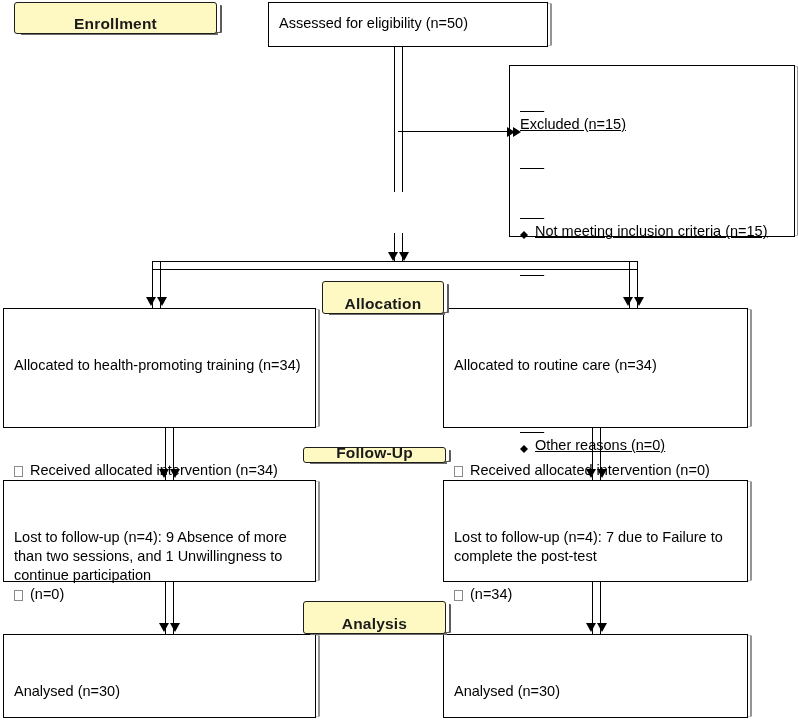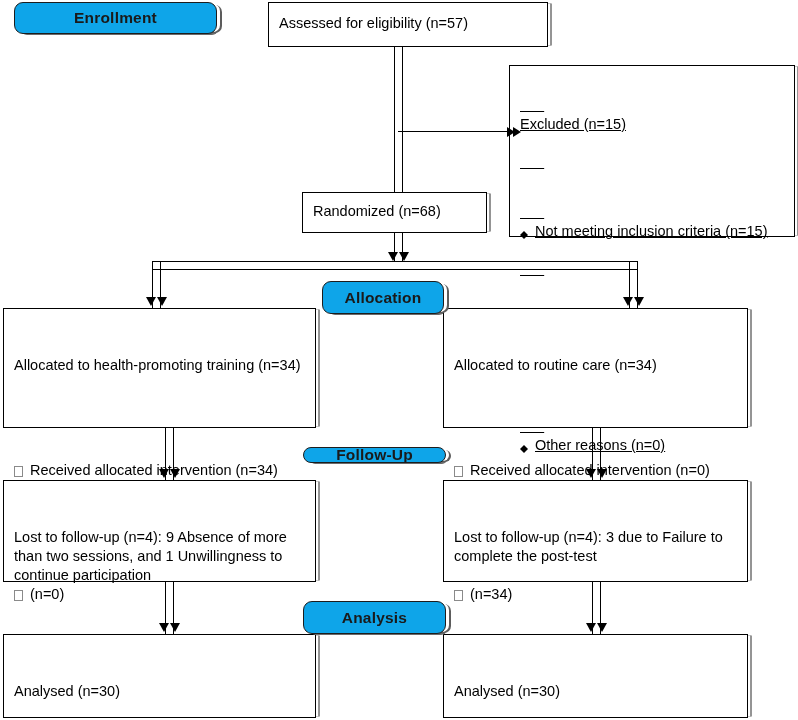--- a/index.html
+++ b/index.html
@@ -80,27 +80,27 @@
     left: -4px; top: 4px;
     width: 0; height: 0;
     border: 4px solid transparent;
     border-top-color: #000;
   }
 
   
   .pill {
     position: absolute;
     box-sizing: border-box;
-    background: #0ea5e9;
+    background: #fef9c3;
     border: 1.5px solid #1d1d1d;
-    border-radius: 9px;
+    border-radius: 3px;
     box-shadow: 5px 0 0 -2px #ffffff, 7px 1px 0 -2px #5c5c5c,
                 4px 4px 0 -3px #6b6b6b;
     display: flex;
-    align-items: center;
+    align-items: flex-end;
     justify-content: center;
     z-index: 6;
   }
   .pill span {
     font-size: 15.5px;
     font-weight: bold;
     color: #1a1a1a;
     letter-spacing: 0.2px;
   }
 
@@ -149,21 +149,21 @@
 </head>
 <body>
 
 <div id="diagram">
 
   <div class="pill" style="left:14px; top:2px; width:203px; height:32px;">
     <span>Enrollment</span>
   </div>
 
   <div class="box" style="left:268px; top:2px; width:280px; height:45px;">
-    <div class="txt" style="padding-top:11px;">Assessed for eligibility (n=57)</div>
+    <div class="txt" style="padding-top:11px;">Assessed for eligibility (n=50)</div>
   </div>
 
   <div class="vrail" style="left:394px; top:47px; width:9px; height:145px;"></div>
 
   <div class="hline" style="left:398px; top:131px; width:120px; height:0;"></div>
   <div class="arrow-right" style="left:507px; top:127px;"></div>
   <div class="arrow-right" style="left:513px; top:127px;"></div>
 
   <div class="box" style="left:509px; top:65px; width:286px; height:172px;text-decoration:underline;">
     <div class="txt clip" style="padding-top:11px;">
@@ -179,23 +179,20 @@
         <span class="bultxt">Declined to participate (n=0)</span>
       </div>
       <div class="gap"></div>
       <div class="bullet-row">
         <span class="bul"><span class="dibul"></span></span>
         <span class="bultxt">Other reasons (n=0)</span>
       </div>
     </div>
   </div>
 
-  <div class="box" style="left:302px; top:192px; width:185px; height:41px;">
-    <div class="txt" style="padding-top:9px;">Randomized (n=68)</div>
-  </div>
 
   <div class="vrail" style="left:394px; top:233px; width:9px; height:29px;"></div>
   <div class="arrow-down" style="left:388px; top:252px;"></div>
   <div class="arrow-down" style="left:399px; top:252px;"></div>
 
   <div class="hrail" style="left:152px; top:261px; width:485px; height:9px;"></div>
 
   <div class="vrail" style="left:152px; top:261px; width:9px; height:47px;"></div>
   <div class="arrow-down" style="left:146px; top:297px;"></div>
   <div class="arrow-down" style="left:157px; top:297px;"></div>
@@ -255,21 +252,21 @@
   <div class="box" style="left:3px; top:480px; width:313px; height:102px;">
     <div class="txt">
       <div class="line">Lost to follow-up (n=4): 9 Absence of more than two sessions, and 1 Unwillingness to continue participation</div>
       <div class="gap" style="height:11px;"></div>
       <div class="line">Discontinued intervention (n=0)</div>
     </div>
   </div>
 
   <div class="box" style="left:443px; top:480px; width:305px; height:102px;">
     <div class="txt">
-      <div class="line">Lost to follow-up (n=4): 3 due to Failure to complete the post-test</div>
+      <div class="line">Lost to follow-up (n=4): 7 due to Failure to complete the post-test</div>
       <div class="gap" style="height:11px;"></div>
       <div class="line">Discontinued routine care (n=0)</div>
     </div>
   </div>
 
   <div class="vrail" style="left:165px; top:582px; width:9px; height:52px;"></div>
   <div class="arrow-down" style="left:159px; top:623px;"></div>
   <div class="arrow-down" style="left:170px; top:623px;"></div>
 
   <div class="vrail" style="left:592px; top:582px; width:9px; height:52px;"></div>

